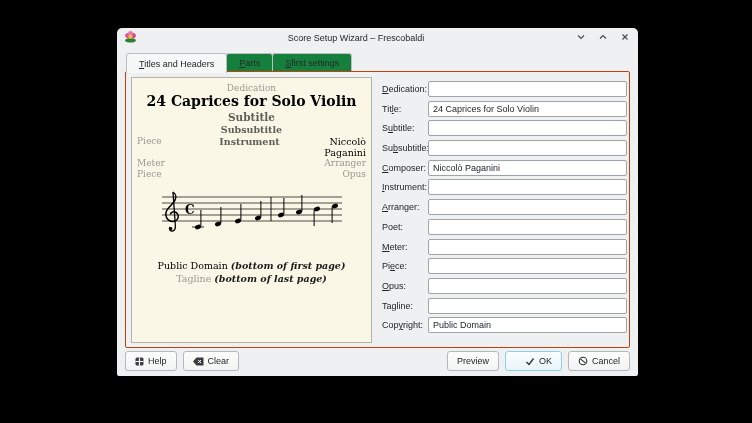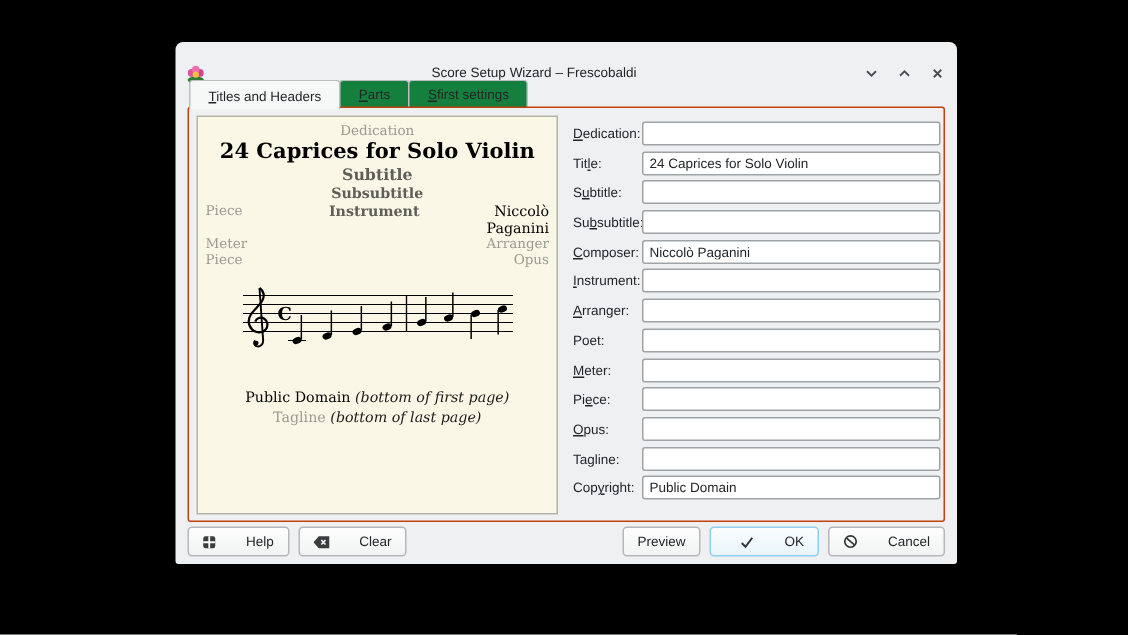--- a/index.html
+++ b/index.html
@@ -11,21 +11,21 @@
     font-family:"Liberation Sans", sans-serif;
     color:#232629;
   }
   .window {
     position:absolute; left:117px; top:28px; width:521px; height:348px;
     background:var(--window-bg,#eff0f1);
     border-radius:5px 5px 2px 2px;
     box-shadow:0 4px 16px rgba(0,0,0,.7);
   }
   
-  .titlebar { height:22px; display:flex; align-items:flex-start; padding:15px 7px; }
+  .titlebar { height:22px; display:flex; align-items:flex-end; padding:15px 7px; }
   .app-icon { width:13px; height:13px; flex:0 0 auto; }
   .tb-title { flex:1; text-align:center; font-size:9px; color:#232629; }
   .tb-controls { display:flex; gap:10px; align-items:center; }
   .tb-btn { width:12px; height:12px; display:flex; align-items:center; justify-content:center; cursor:default; background:none; border:none; padding:0; }
   
   .tabbar { position:absolute; left:9px; top:25px; height:19px; display:flex; }
   .tab {
     height:19px; padding:0 12px; font-size:9px; display:flex; align-items:center;
     background:#15803d; border:1px solid #bcbfc1; border-bottom:none;
     border-radius:3px 3px 0 0; margin-right:-1px; color:#232629; cursor:default;
@@ -50,36 +50,36 @@
   .pv-grid { display:flex; justify-content:space-between; padding:0 5px; margin-top:1px; font-size:9px; }
   .pv-col-l { text-align:left; color:#9b9b92; width:60px; line-height:11px; }
   .pv-col-c { text-align:center; font-weight:bold; color:#5f5f5a; font-size:9.5px; }
   .pv-col-r { text-align:right; width:64px; line-height:11px; }
   .pv-composer { color:#000; font-size:9.5px; }
   .pv-ph { color:#9b9b92; }
   .pv-gap { height:11px; }
   .staff-wrap { margin:9px auto 0; width:184px; }
   .pv-copy { text-align:center; font-size:9.5px; margin-top:21px; }
   .pv-tag { text-align:center; font-size:9.5px; margin-top:2px; }
-  .pv-note { font-weight:normal; font-style:italic; color:#1a1a1a; }
+  .pv-note { font-weight:bold; font-style:italic; color:#1a1a1a; }
   
   .form { position:absolute; left:256px; top:9px; width:245px; }
   .frow { display:flex; align-items:center; height:16px; margin-bottom:3.7px; }
   .flabel { width:46px; font-size:9px; color:#232629; flex:0 0 auto; }
   .finput {
     flex:1; height:16px; font-size:9px; font-family:"Liberation Sans",sans-serif;
     border:1px solid #9fa3a5; border-radius:2px; background:#fff; color:#232629;
     padding:0 4px; outline:none;
   }
   
   .footer { position:absolute; left:8px; right:8px; top:323px; height:20px; display:flex; gap:6px; }
   .spacer { flex:1; }
   .btn {
     height:20px; padding:0 9px; font-size:9px; color:#232629;
-    display:inline-flex; align-items:center; gap:20px;
+    display:inline-flex; align-items:center; gap:4px;
     background:linear-gradient(#fdfdfd,#f2f3f3);
     border:1px solid #b4b8ba; border-radius:3px; cursor:default;
     font-family:"Liberation Sans",sans-serif;
   }
   .btn.focused { border-color:var(--focus-border,#8fd0ef); background:linear-gradient(#fbfdfe,#e9f5fb);padding-left:19px; }
   .btn svg { flex:0 0 auto; }
 </style>
 </head>
 <body>
 

